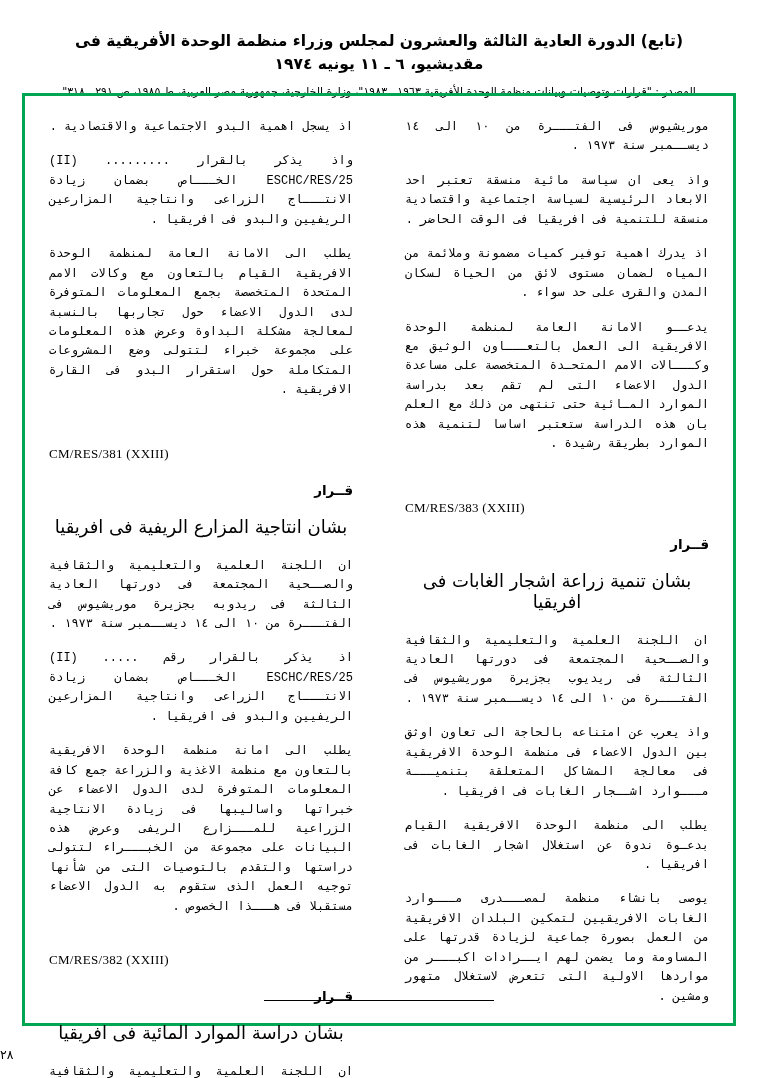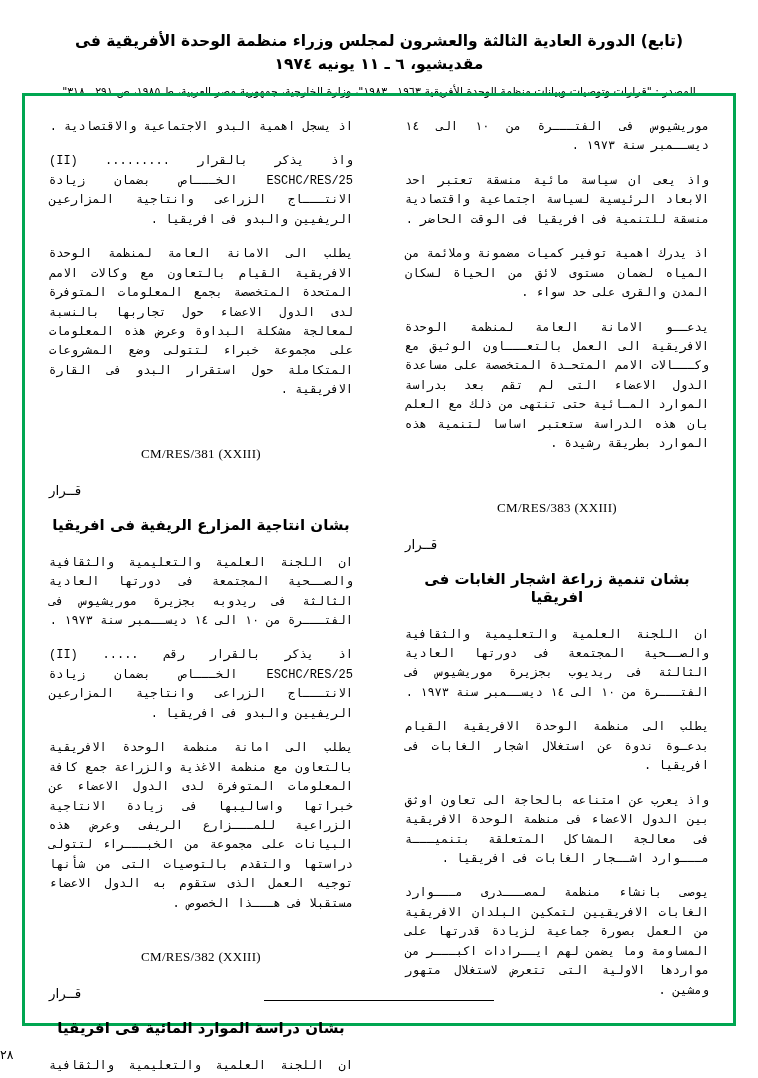--- a/index.html
+++ b/index.html
@@ -73,35 +73,35 @@
     direction: rtl;
     font-family: Liberation Mono, monospace;
   }
   .spacer-md { height: 20px; }
   .spacer-lg { height: 30px; }
 
   .resnum {
     font-size: 13px;
     font-family: "Liberation Serif", "DejaVu Serif", serif;
     direction: ltr;
-    text-align: center;
+    text-align: left;
     margin: 0 0 20px 0;
     letter-spacing: 0.3px;
   }
   .qarar {
     font-size: 13.5px;
-    font-weight: normal;
-    text-align: left;
+    font-weight: bold;
+    text-align: right;
     letter-spacing: 5px;
     margin: 0 0 18px 0;
     direction: rtl;
   }
   .restitle {
-    font-size: 15px;
-    font-weight: bold;
+    font-size: 18px;
+    font-weight: normal;
     text-align: center;
     margin: 0 0 20px 0;
     direction: rtl;
   }
   .rule {
     position: absolute;
     bottom: 22px;
     right: 50%;
     width: 230px;
     margin-right: -115px;
@@ -137,22 +137,22 @@
         <p class="par">اذ يدرك اهمية توفير كميات مضمونة وملائمة من المياه لضمان مستوى لائق من الحياة لسكان المدن والقرى على حد سواء .</p>
         <p class="par">يدعــو الامانة العامة لمنظمة الوحدة الافريقية الى العمل بالتعـــاون الوثيق مع وكـــالات الامم المتحـدة المتخصصة على مساعدة الدول الاعضاء التى لم تقم بعد بدراسة الموارد المـائية حتى تنتهى من ذلك مع العلم بان هذه الدراسة ستعتبر اساسا لتنمية هذه الموارد بطريقة رشيدة .</p>
 
         <div class="spacer-lg"></div>
 
         <div class="resnum">CM/RES/383 (XXIII)</div>
         <div class="qarar">قــرار</div>
         <div class="restitle">بشان تنمية زراعة اشجار الغابات فى افريقيا</div>
 
         <p class="par">ان اللجنة العلمية والتعليمية والثقافية والصــحية المجتمعة فى دورتها العادية الثالثة فى ريديوب بجزيرة موريشيوس فى الفتـــرة من ١٠ الى ١٤ ديســمبر سنة ١٩٧٣ .</p>
+        <p class="par">واذ يعرب عن امتناعه بالحاجة الى تعاون اوثق بين الدول الاعضاء فى منظمة الوحدة الافريقية فى معالجة المشاكل المتعلقة بتنميـــة مـــوارد اشــجار الغابات فى افريقيا .</p>
         <p class="par">يطلب الى منظمة الوحدة الافريقية القيام بدعـوة ندوة عن استغلال اشجار الغابات فى افريقيا .</p>
-        <p class="par">واذ يعرب عن امتناعه بالحاجة الى تعاون اوثق بين الدول الاعضاء فى منظمة الوحدة الافريقية فى معالجة المشاكل المتعلقة بتنميـــة مـــوارد اشــجار الغابات فى افريقيا .</p>
         <p class="par">يوصى بانشاء منظمة لمصـــدرى مـــوارد الغابات الافريقيين لتمكين البلدان الافريقية من العمل بصورة جماعية لزيادة قدرتها على المساومة وما يضمن لهم ايــرادات اكبـــر من مواردها الاولية التى تتعرض لاستغلال متهور ومشين .</p>
       </div>
 
       <div class="col col-left">
         <p class="par">اذ يسجل اهمية البدو الاجتماعية والاقتصادية .</p>
         <p class="par">واذ يذكر بالقرار ......... (II) ESCHC/RES/25 الخـــاص بضمان زيادة الانتـــاج الزراعى وانتاجية المزارعين الريفيين والبدو فى افريقيا .</p>
         <p class="par">يطلب الى الامانة العامة لمنظمة الوحدة الافريقية القيام بالتعاون مع وكالات الامم المتحدة المتخصصة بجمع المعلومات المتوفرة لدى الدول الاعضاء حول تجاربها بالنسبة لمعالجة مشكلة البداوة وعرض هذه المعلومات على مجموعة خبراء لتتولى وضع المشروعات المتكاملة حول استقرار البدو فى القارة الافريقية .</p>
 
         <div class="spacer-lg"></div>
 

